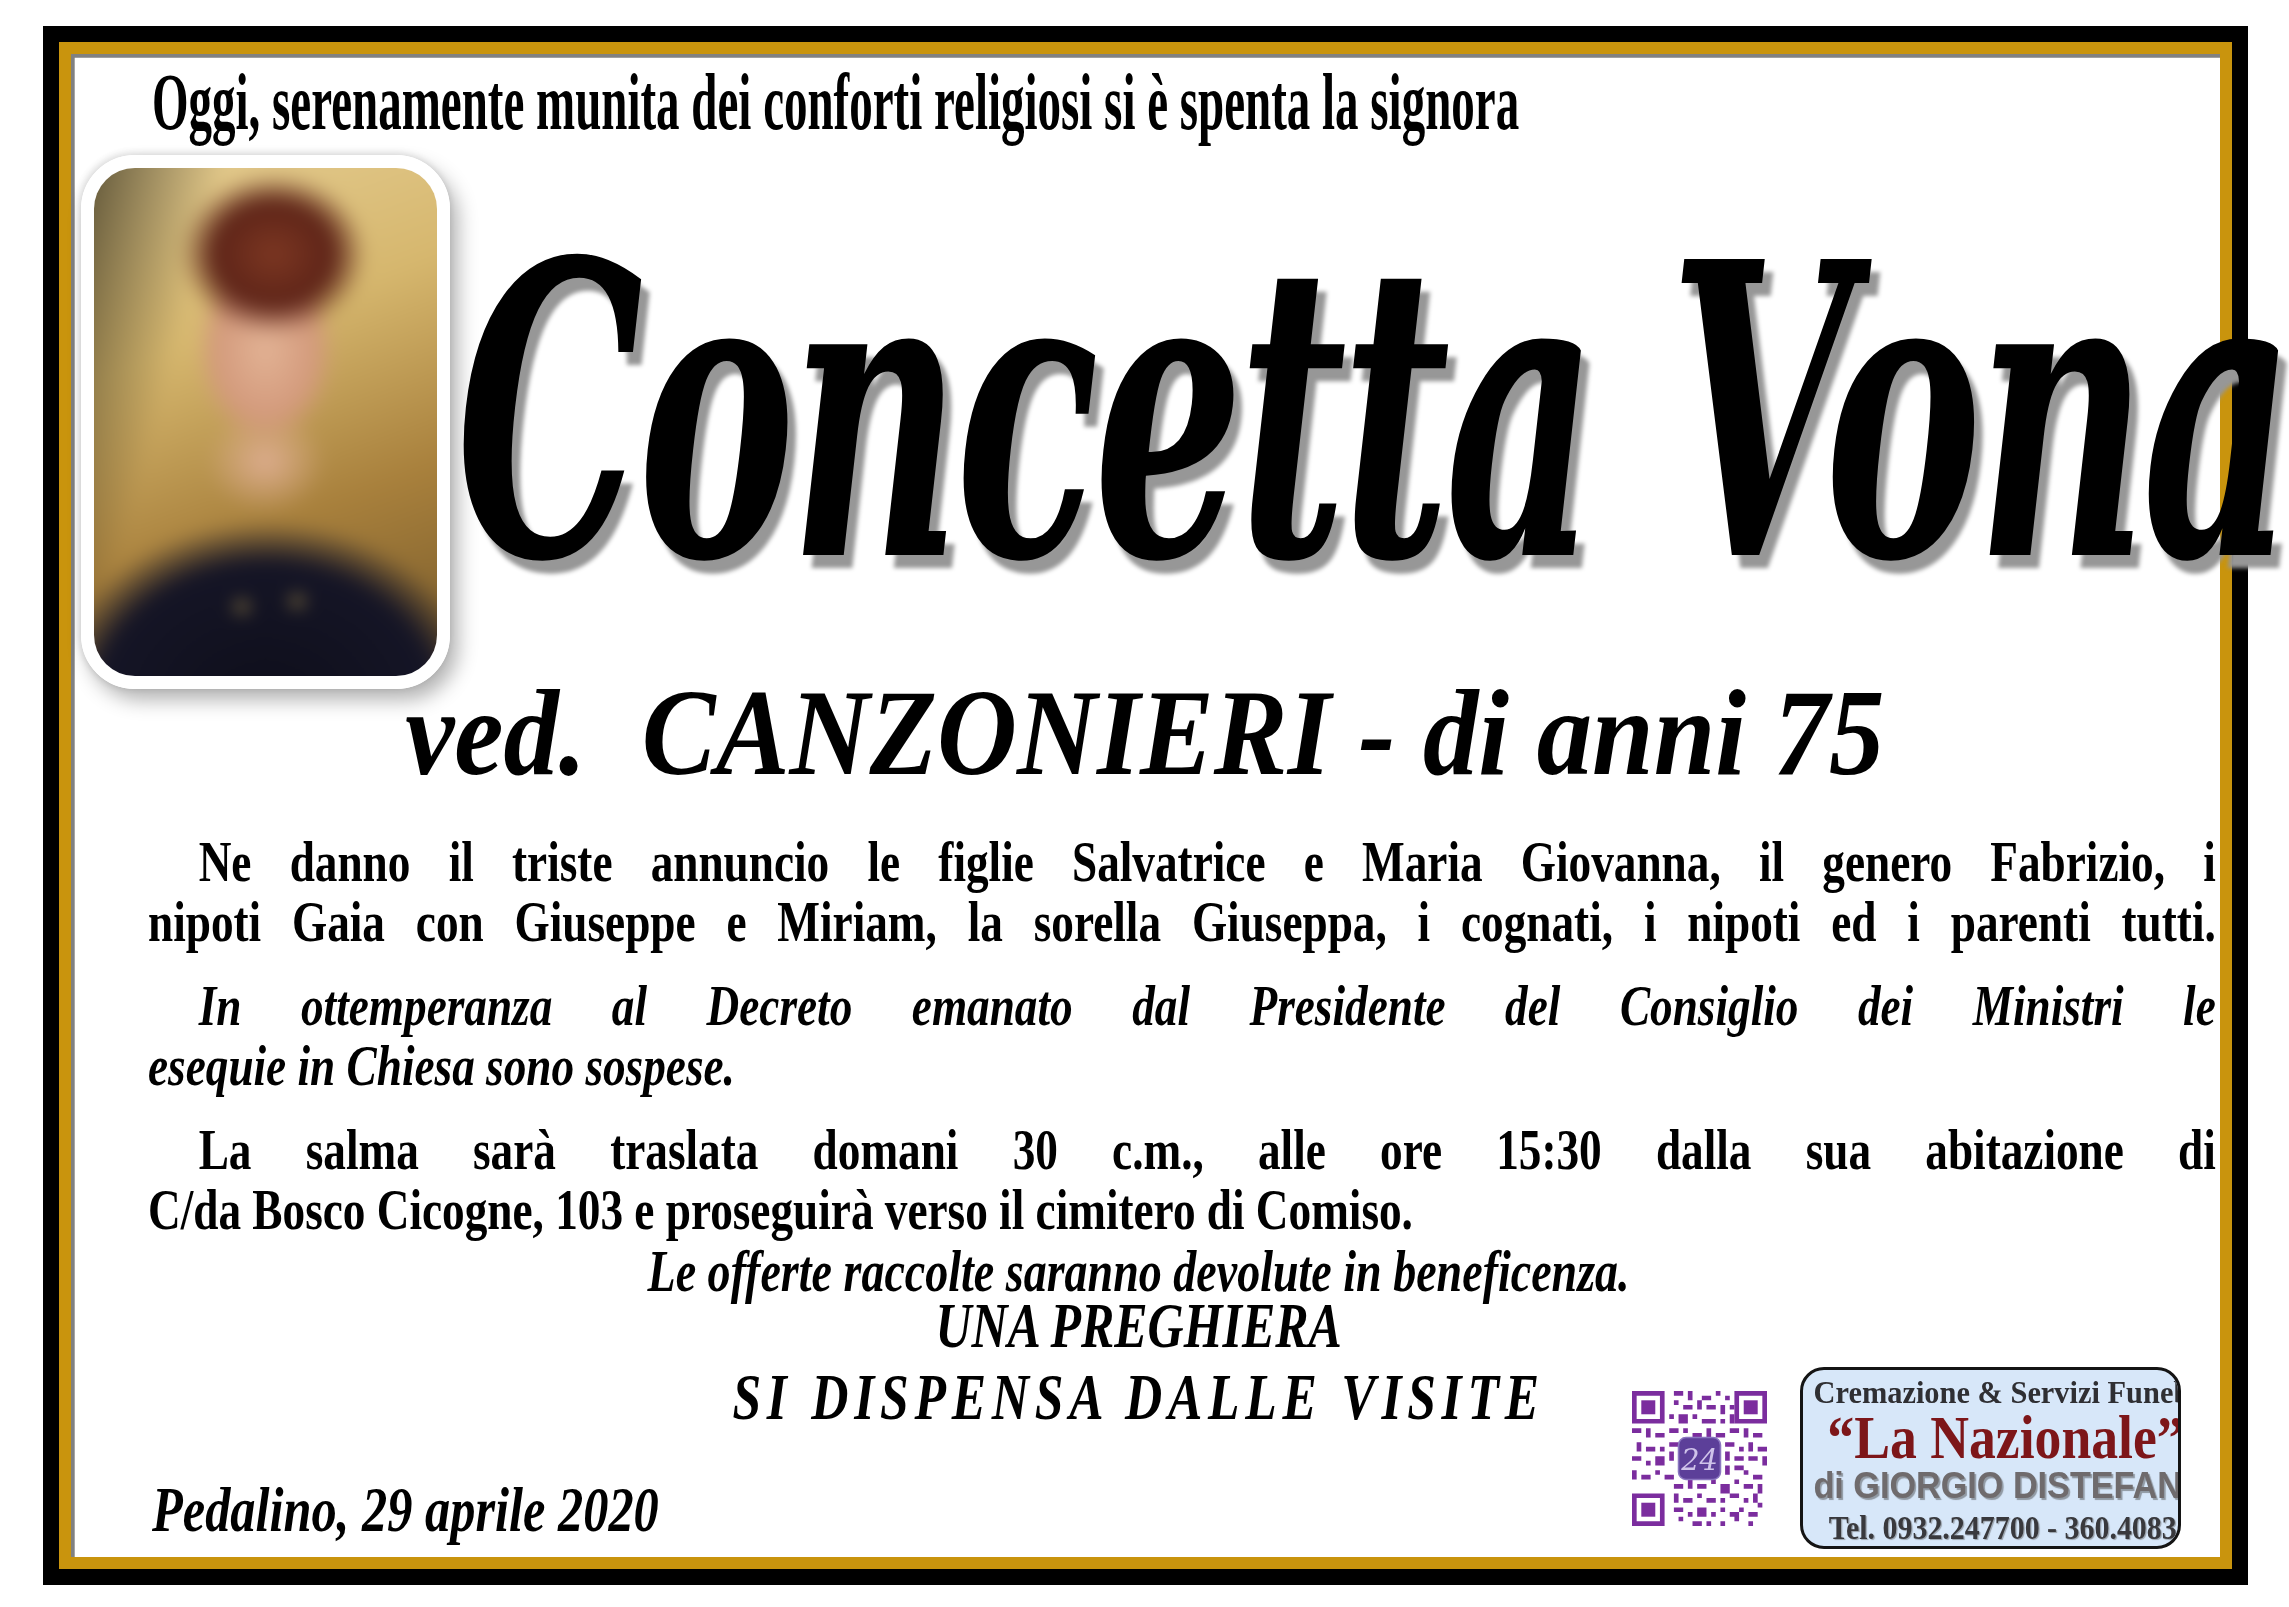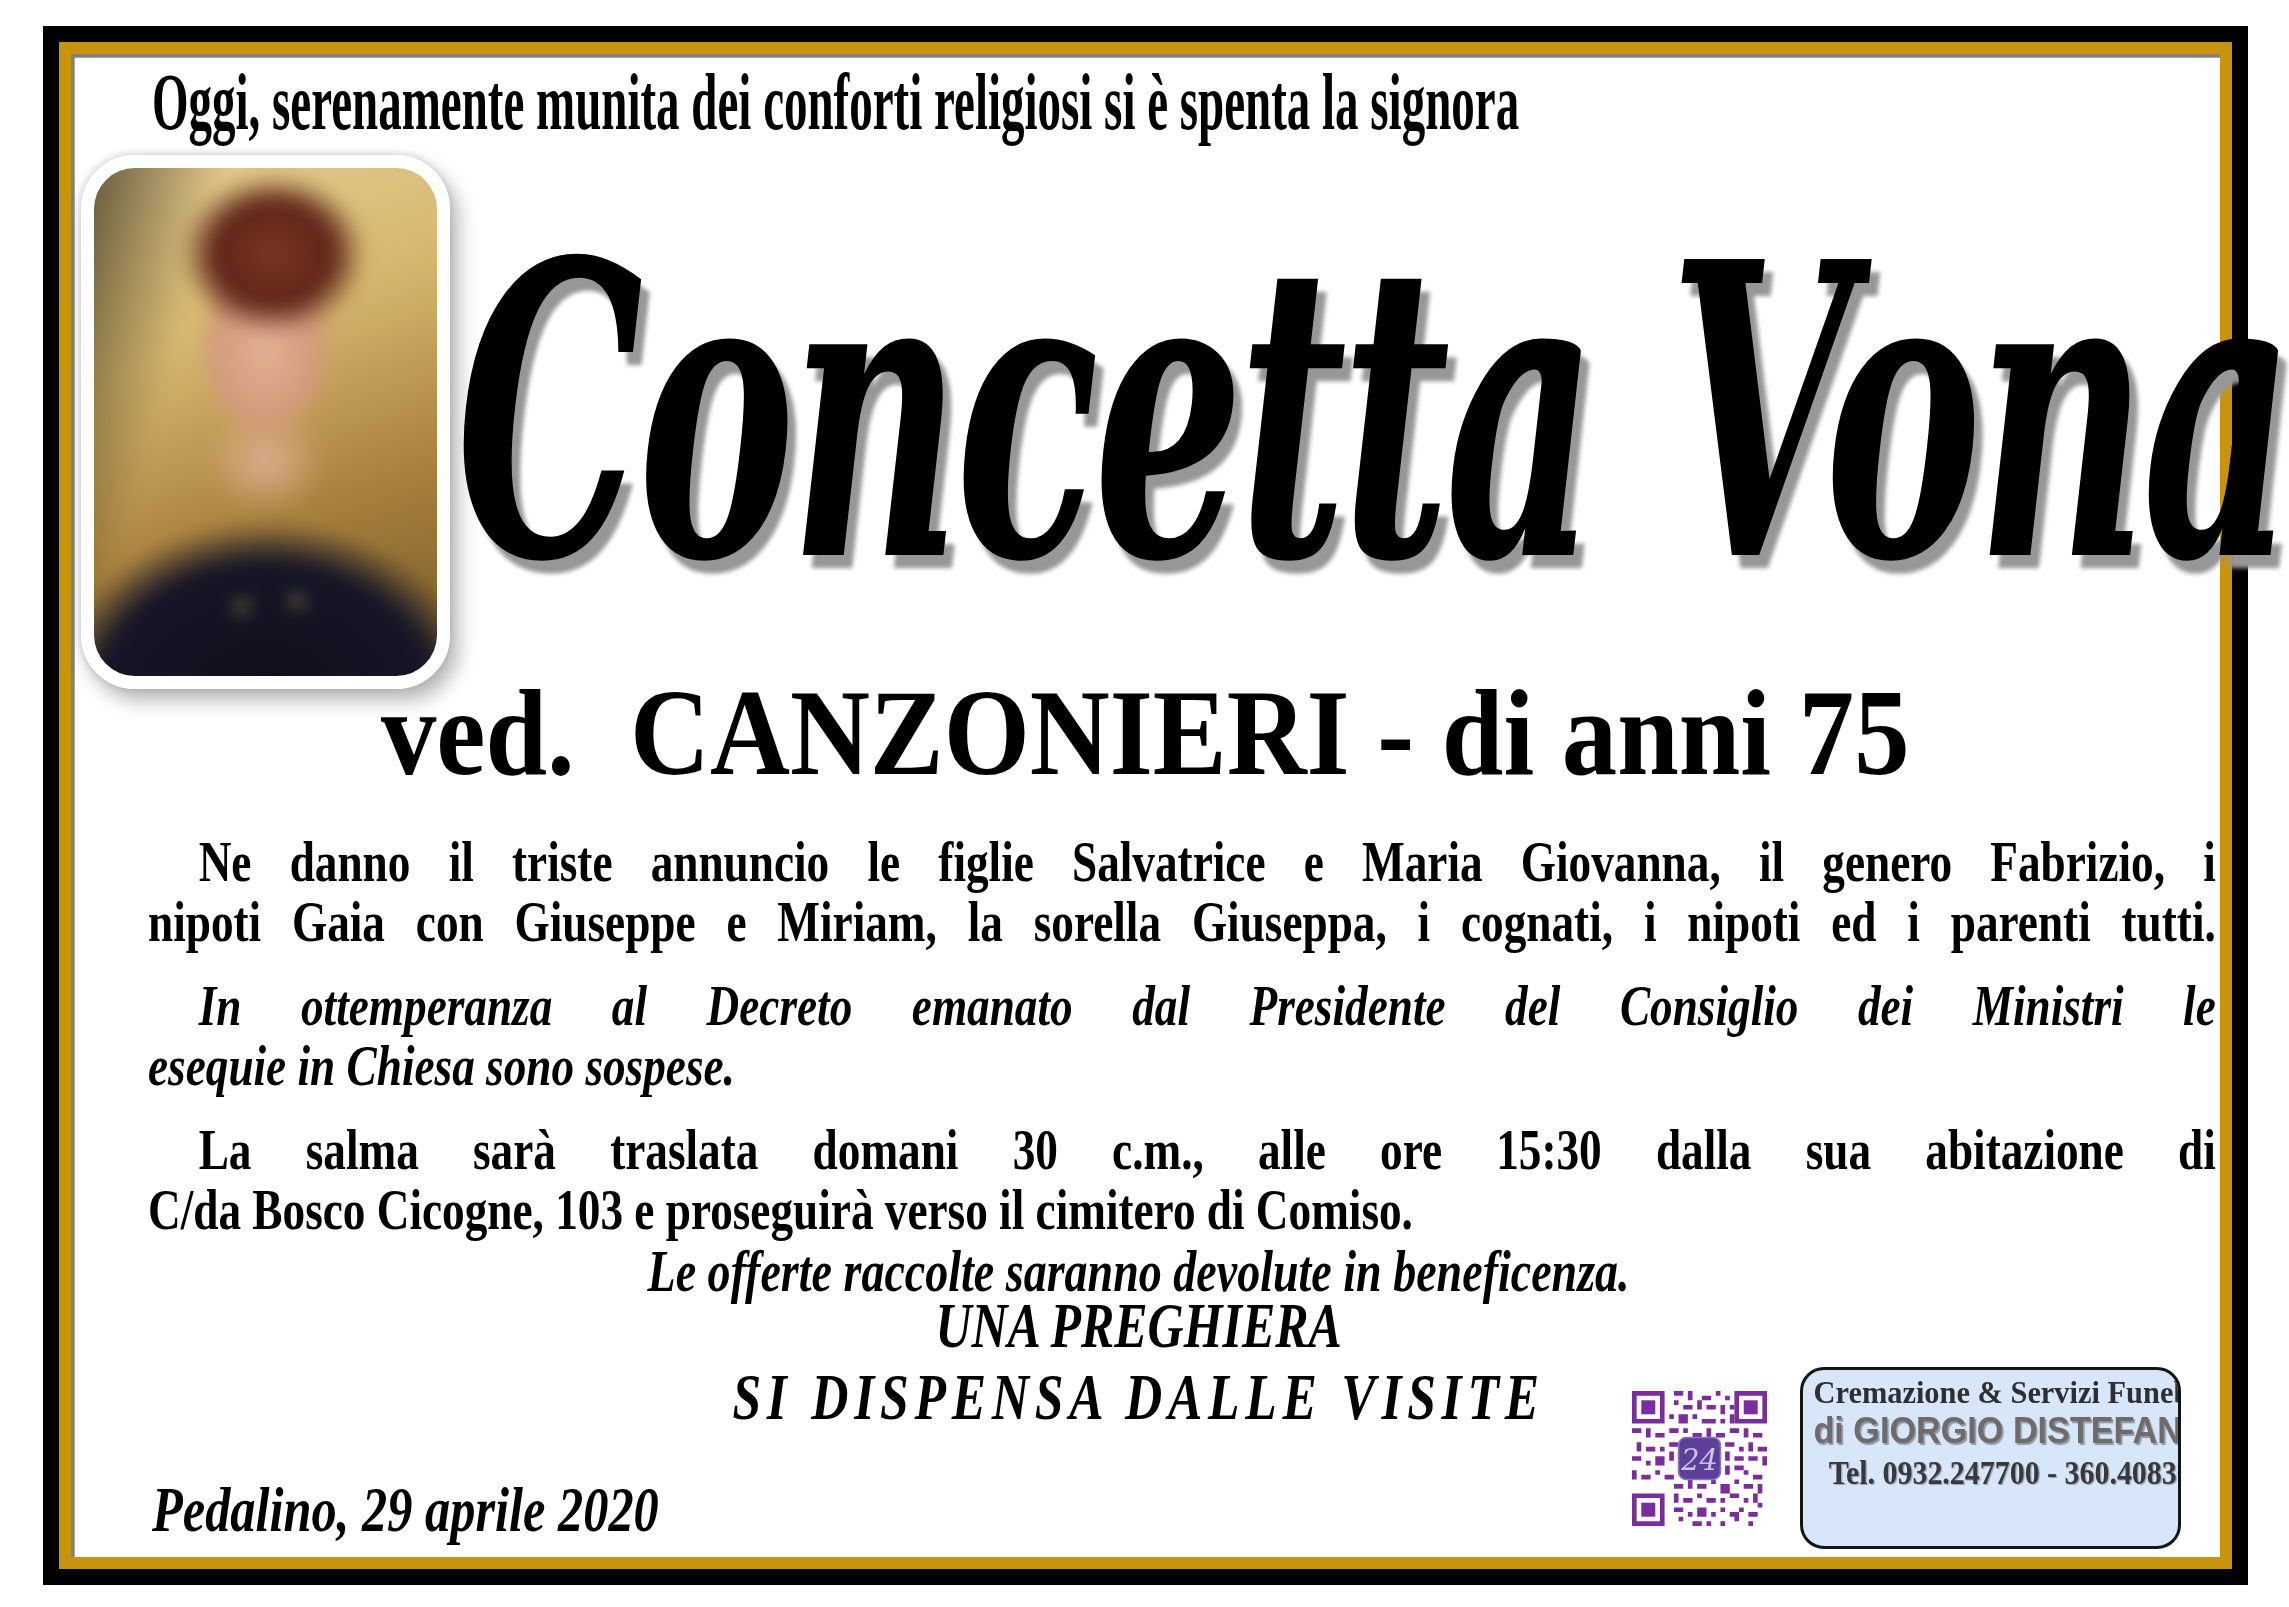--- a/index.html
+++ b/index.html
@@ -28,21 +28,21 @@
       radial-gradient(ellipse 277px 240px at 50% 102%, #0e0e1a 0%, #151526 62%, rgba(21,21,38,0) 80%),
       linear-gradient(105deg, rgba(45,40,22,.85) 0%, rgba(45,40,22,0) 30%),
       linear-gradient(160deg, #e7d097 0%, #d6b76e 35%, #a8803c 65%, #6e5327 100%);}
   
   .bigname{position:absolute;left:456px;top:210px;white-space:nowrap;}
   .bigname>span{display:inline-block;transform:scaleX(.58);transform-origin:0 0;
        font-family:"DejaVu Serif", serif;font-weight:bold;font-style:italic;
        font-size:406px;line-height:406px;letter-spacing:-9.2px;white-space:nowrap;
        text-shadow:14.8px 13px 5.5px #979797;}
   
-  .subtitle{position:absolute;left:71px;right:71px;top:671px;text-align:center;}
+  .subtitle{position:absolute;left:71px;right:71px;top:671px;text-align:center;font-style:italic;}
   .subtitle>span{display:inline-block;transform:scaleX(.9);white-space:pre;
        font-weight:bold;font-size:123px;line-height:123px;}
   
   .bodyblock{position:absolute;left:148px;top:832px;width:2651px;
        transform:scaleX(.78);transform-origin:0 0;
        font-weight:bold;font-size:58px;line-height:60px;}
   .jline{text-align:justify;text-align-last:justify;}
   .lline{text-align:left;}
   .ind{text-indent:65px;}
   .para{margin-top:24px;}
@@ -154,20 +154,23 @@
       </g>
       <rect x="10" y="10" width="9" height="9" rx="1.6" fill="#5C3F99" stroke="#8a76c0" stroke-width="0.35"></rect>
       <text x="14.5" y="17" font-size="6.2" fill="#cfc3ea" text-anchor="middle">24</text>
     </svg>
   </div>
 
   <div class="agency">
     <div class="l1">
       <span>Cremazione &amp; Servizi Funebri</span>
     </div>
+    <div class="l2">
+      <span>“La Nazionale”</span>
+    </div>
     <div class="l3">
       <span>di GIORGIO DISTEFANO</span>
     </div>
     <div class="l4">
       <span>Tel. 0932.247700 - 360.408364</span>
     </div>
   </div>
 
 </div>
 

